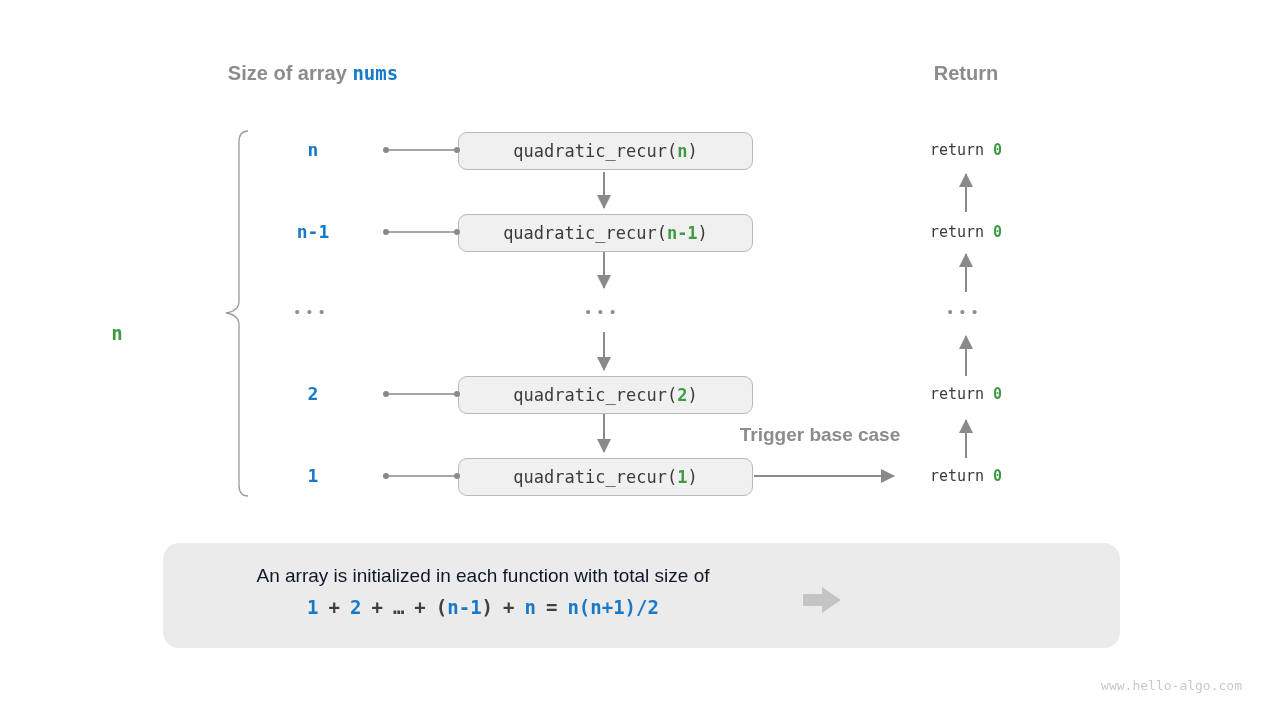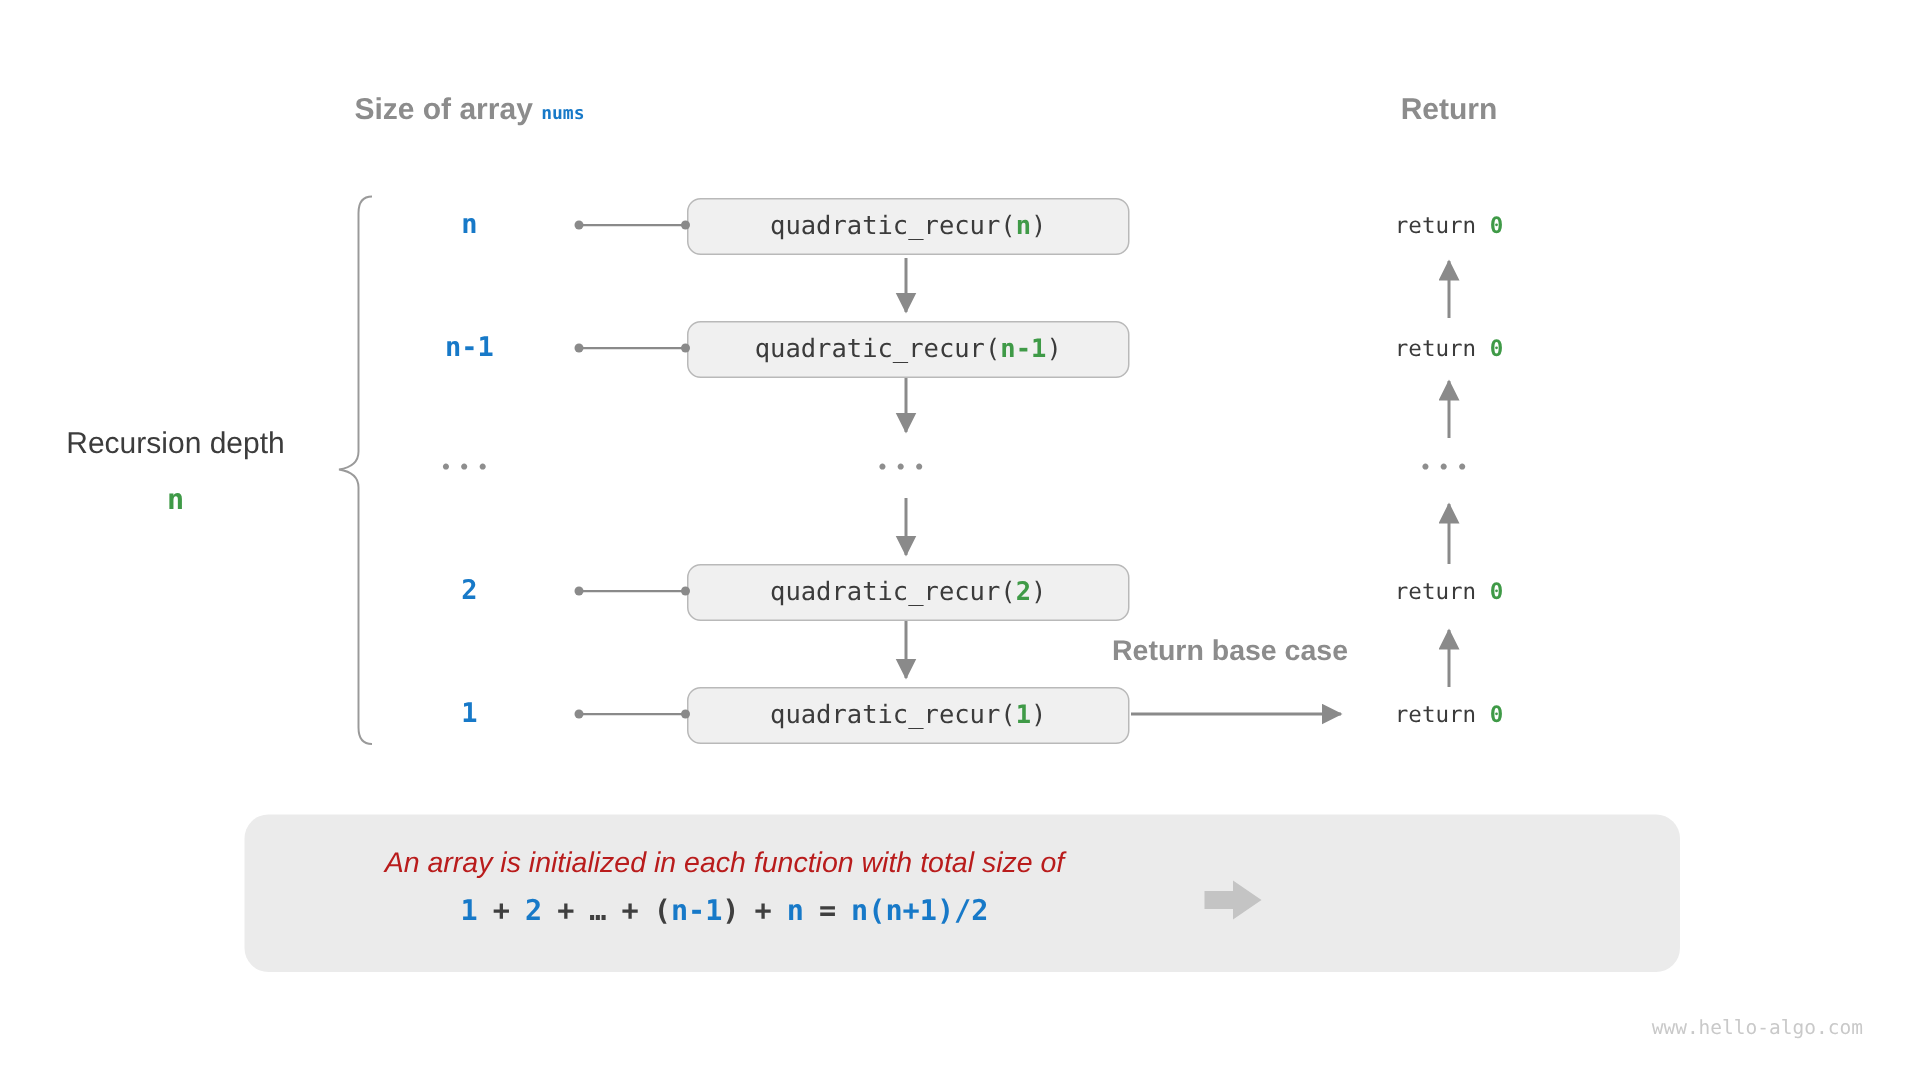--- a/index.html
+++ b/index.html
@@ -12,21 +12,21 @@
   .stage{position:relative;width:1280px;height:720px;overflow:hidden;
          font-family:"Liberation Sans","DejaVu Sans",sans-serif;background:#ffffff;}
   .abs{position:absolute;}
   .mono{font-family:"DejaVu Sans Mono","Liberation Mono",monospace;}
 
   
   .col-header{top:60px;line-height:26px;font-size:20px;font-weight:bold;
               color:var(--gray-label);text-align:center;z-index:3;}
   .hdr-size{left:173px;width:280px;}
   .hdr-size .code-blue{font-family:"DejaVu Sans Mono","Liberation Mono",monospace;
-              color:var(--blue);font-size:12px;}
+              color:var(--blue);font-size:19px;}
   .hdr-call{left:504px;width:200px;}
   .hdr-return{left:866px;width:200px;}
 
   
   .rec-depth{left:18px;top:283px;width:198px;text-align:center;font-size:20px;
              color:#3c3c3c;line-height:26px;z-index:3;}
   .rec-depth-n{left:18px;top:320px;width:198px;text-align:center;font-size:19px;
              font-weight:bold;color:var(--green);line-height:26px;z-index:3;}
 
   
@@ -52,21 +52,21 @@
                color:var(--code);line-height:24px;z-index:3;}
   .return-text .val{color:var(--green);font-weight:bold;}
 
   .trigger{left:705px;top:424px;width:230px;text-align:center;font-size:19px;
            font-weight:bold;color:var(--gray-label);z-index:3;}
 
   
   .panel{left:163px;top:543px;width:957px;height:105px;background:var(--panel-fill);
          border-radius:16px;z-index:1;}
   .panel-line1{left:188px;top:563px;width:590px;text-align:center;font-size:19px;
-               color:#b91c1c;line-height:26px;z-index:3;font-style:italic;}
+               color:#0f172a;line-height:26px;z-index:3;}
   .panel-formula{left:188px;top:592px;width:590px;text-align:center;font-size:19px;
                  font-weight:bold;line-height:30px;z-index:3;}
   .panel-formula span{display:inline-block;}
   .tok{margin:0 5px;}
   .tok-tight{margin:0;}
   .c-blue{color:var(--blue);}
   .c-dark{color:#3f3f3f;}
 
   .result-title{left:858px;top:563px;width:236px;text-align:center;font-size:19px;
                 font-weight:bold;color:#333333;line-height:26px;z-index:3;}
@@ -87,21 +87,20 @@
   .blockarrow{fill:var(--block-arrow);stroke:none;}
 </style>
 </head>
 <body>
 
 <div class="stage">
 
   <div class="abs col-header hdr-size"><span>Size of array </span><span class="code-blue">nums</span></div>
   <div class="abs col-header hdr-return">Return</div>
 
-  <div class="abs rec-depth">Recursion depth</div>
   <div class="abs rec-depth-n mono">n</div>
 
   <div class="abs size-label mono" style="top:138px;">n</div>
   <div class="abs size-label mono" style="top:220px;">n-1</div>
   <div class="abs dots dots-size">•••</div>
   <div class="abs size-label mono" style="top:382px;">2</div>
   <div class="abs size-label mono" style="top:464px;">1</div>
 
   <div class="abs call-box mono" style="top:132px;">
       <span>quadratic_recur(</span>
@@ -124,21 +123,21 @@
       <span class="arg">1</span>
       <span>)</span>
     </div>
 
   <div class="abs return-text mono" style="top:138px;"><span>return </span><span class="val">0</span></div>
   <div class="abs return-text mono" style="top:220px;"><span>return </span><span class="val">0</span></div>
   <div class="abs dots dots-return">•••</div>
   <div class="abs return-text mono" style="top:382px;"><span>return </span><span class="val">0</span></div>
   <div class="abs return-text mono" style="top:464px;"><span>return </span><span class="val">0</span></div>
 
-  <div class="abs trigger">Return base case</div>
+  <div class="abs trigger">Trigger base case</div>
 
   <div class="abs panel"></div>
   <div class="abs panel-line1">An array is initialized in each function with total size of</div>
   <div class="abs panel-formula mono">
     <span class="tok c-blue">1</span><span class="tok c-dark">+</span><span class="tok c-blue">2</span><span class="tok c-dark">+</span><span class="tok c-dark">…</span><span class="tok c-dark">+</span><span class="tok"><span class="tok-tight c-dark">(</span><span class="tok-tight c-blue">n-1</span><span class="tok-tight c-dark">)</span></span><span class="tok c-dark">+</span><span class="tok c-blue">n</span><span class="tok c-dark">=</span><span class="tok c-blue">n(n+1)/2</span>
   </div>
 
 
   <div class="abs watermark mono">www.hello-algo.com</div>
 

